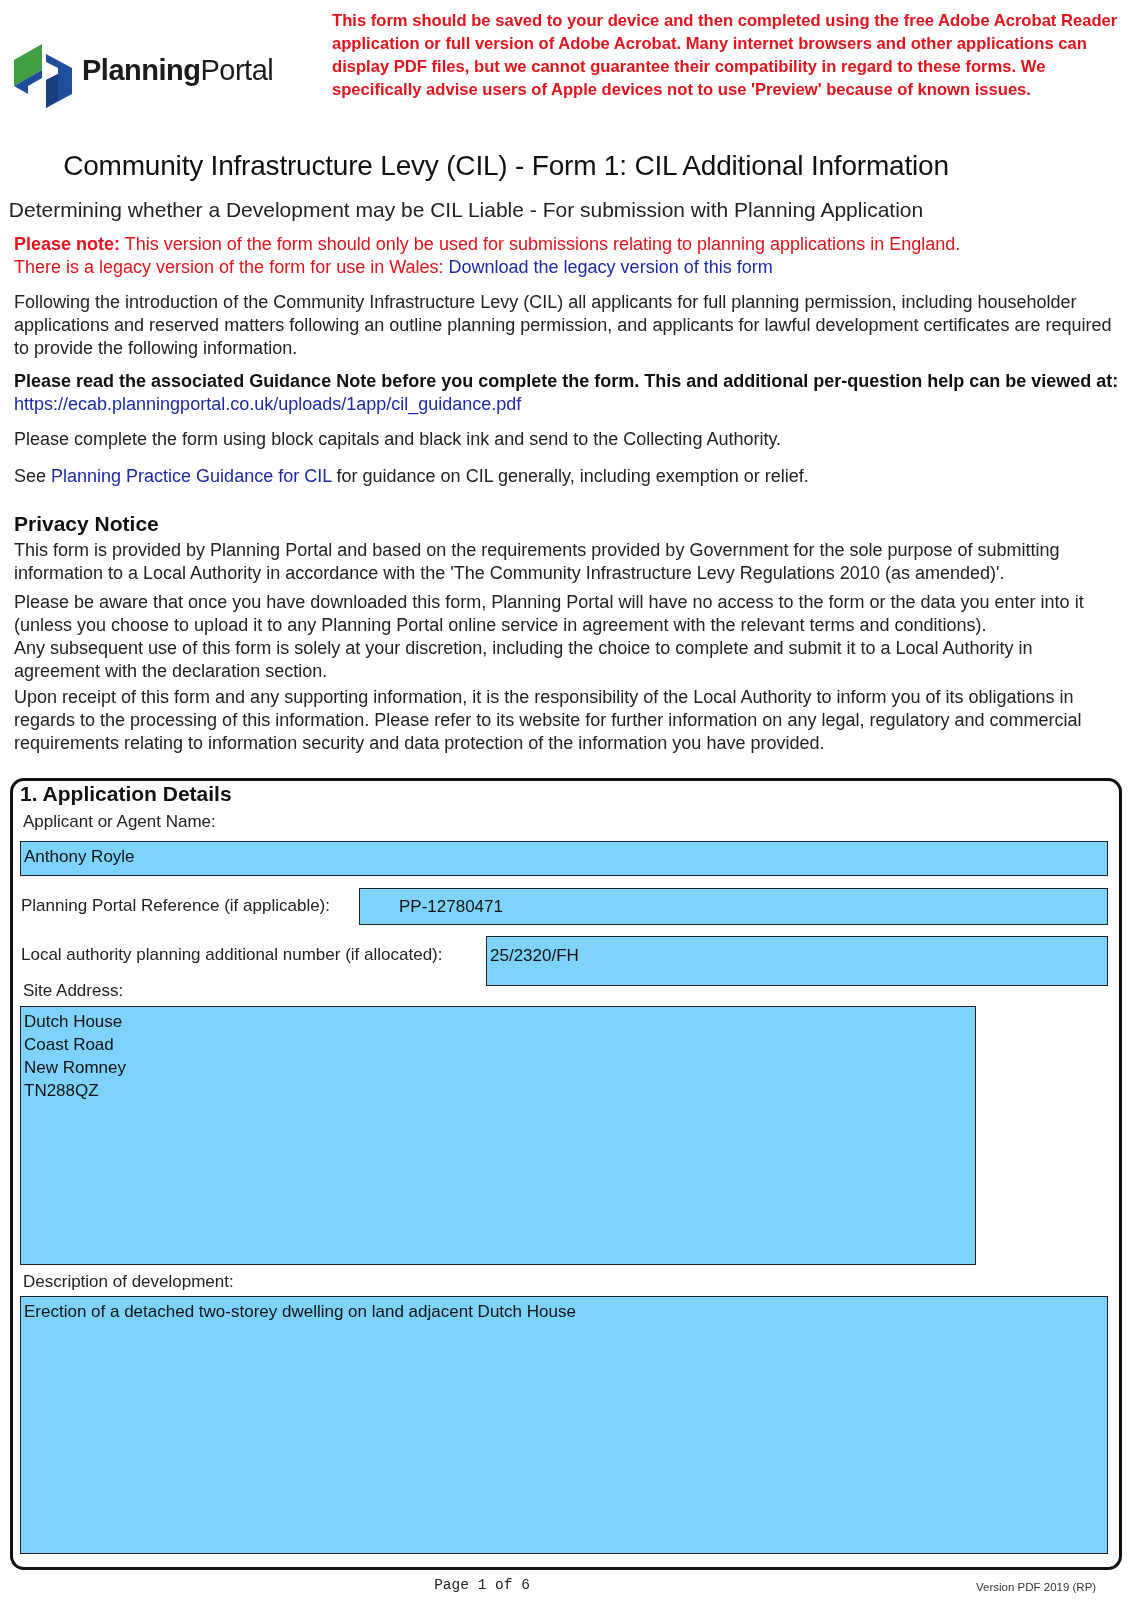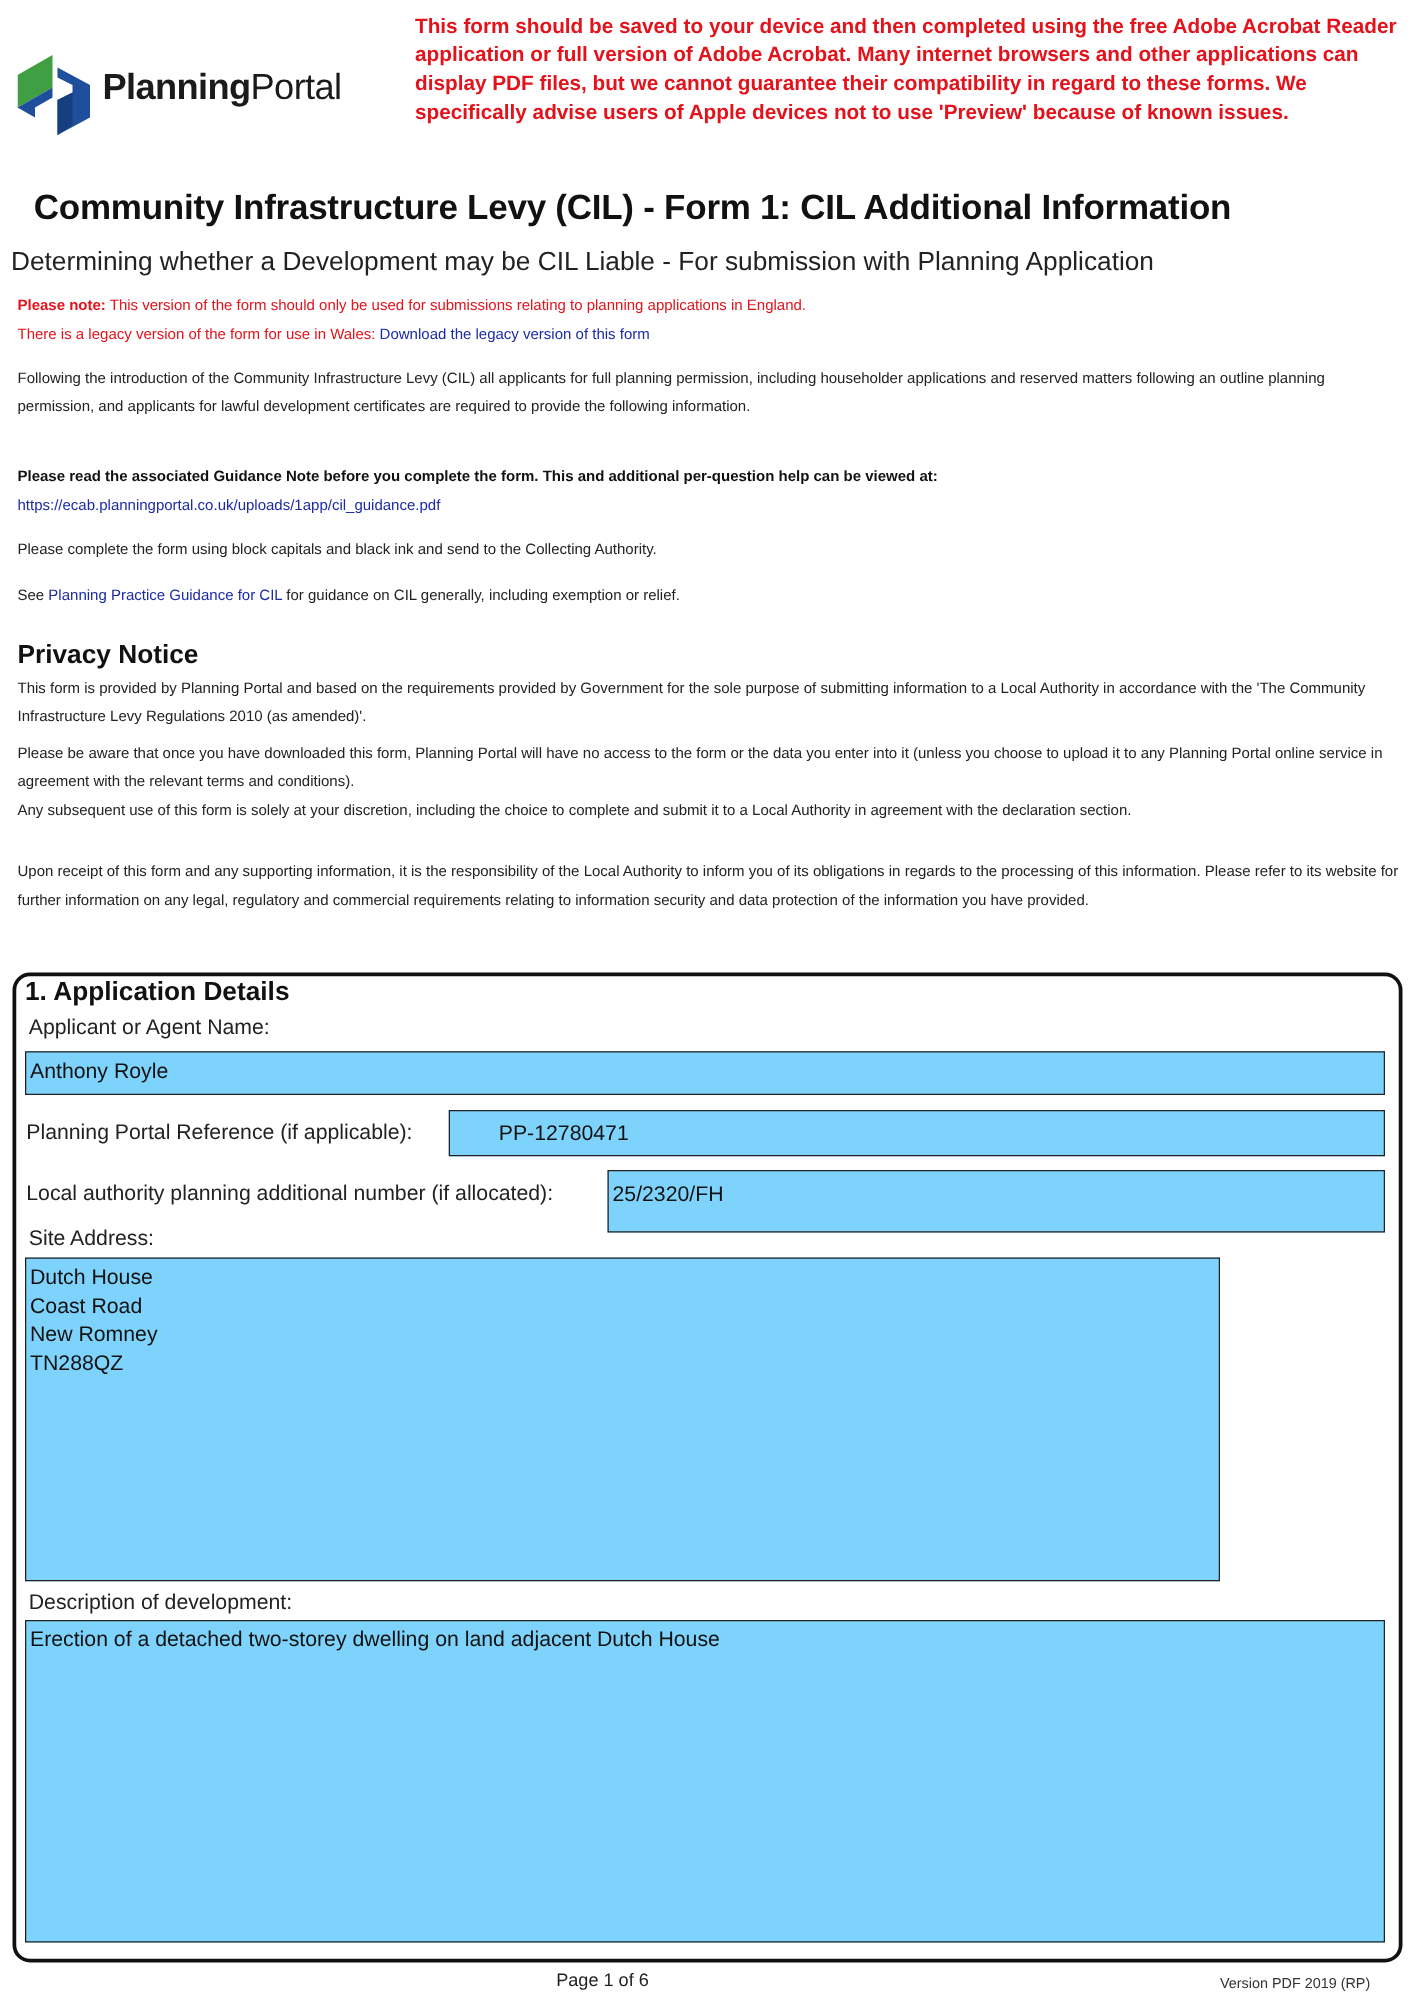--- a/index.html
+++ b/index.html
@@ -12,47 +12,47 @@
     .logo-text { position: absolute; left: 68px; top: 16px; font-family: "Liberation Sans", sans-serif; font-size: 29px; letter-spacing: -0.5px; color: #1b1b1b; white-space: nowrap; }
     .logo-text b { font-weight: 700; }
     .logo-text span.light { font-weight: 400; }
     .warning {
       left: 332px; top: 9px; width: 790px;
       color: #e3121b; font-weight: bold; font-size: 16.6px; line-height: 23px;
       font-family: "Liberation Sans", sans-serif;
     }
     .title {
       left: 0; top: 150px; width: 1012px; text-align: center;
-      font-size: 28px; font-weight: bold; font-family: "Liberation Sans", sans-serif; color: #111;
+      font-size: 28px; font-weight: normal; font-family: "Liberation Sans", sans-serif; color: #111;
       letter-spacing: -0.2px;
     }
     .subtitle {
       left: 0; top: 198px; width: 932px; text-align: center;
       font-size: 21px; font-family: "Liberation Sans", sans-serif; color: #222;
     }
     .p {
-      left: 14px; width: 1105px; font-size: 12px; line-height: 23px;
+      left: 14px; width: 1105px; font-size: 18px; line-height: 23px;
       font-family: "Liberation Sans", sans-serif; color: #222;
     }
     .red { color: #e3121b; }
     .link { color: #1c2aa8; text-decoration: none; }
     .bold { font-weight: bold; }
     .privacy-h { left: 14px; top: 512px; font-size: 21px; font-weight: bold; font-family: "Liberation Sans", sans-serif; color: #111; }
     .section {
       left: 10px; top: 778px; width: 1112px; height: 792px;
       border: 3px solid #111; border-radius: 14px; box-sizing: border-box;
     }
     .section-h { left: 20px; top: 782px; font-size: 21px; font-weight: bold; font-family: "Liberation Sans", sans-serif; color: #111; }
     .lbl { font-size: 17px; font-family: "Liberation Sans", sans-serif; color: #222; white-space: nowrap; }
     .field {
       border: 1.5px solid #222; box-sizing: border-box; background: #7dd3fc;
       font-size: 17px; font-family: "Liberation Sans", sans-serif; color: #111;
       padding: 3px 3px; line-height: 23px; white-space: pre-line;
     }
-    .footer-page { left: 0; width: 964px; top: 1577px; text-align: center; font-size: 14.5px; font-family: Liberation Sans, sans-serif; color: #222; }
+    .footer-page { left: 0; width: 964px; top: 1577px; text-align: center; font-size: 14.5px; font-family: Liberation Mono, monospace; color: #222; }
     .footer-ver { left: 976px; top: 1581px; font-size: 11.5px; font-family: "Liberation Sans", sans-serif; color: #333; }
   </style>
 </head>
 <body>
 
 <div class="abs logo">
   <svg width="60" height="68" viewBox="0 0 60 68" style="position:absolute;left:0;top:2px;">
     <polygon points="0,20 28,4 28,30 0,46" fill="#3f9f42"></polygon>
     <polygon points="0,46 28,30 28,38 14,46 14,54 0,46" fill="#1f4e9c"></polygon>
     <polygon points="32,14 58,28 58,54 32,68 32,40 44,34 44,28 32,22" fill="#1f4e9c"></polygon>

